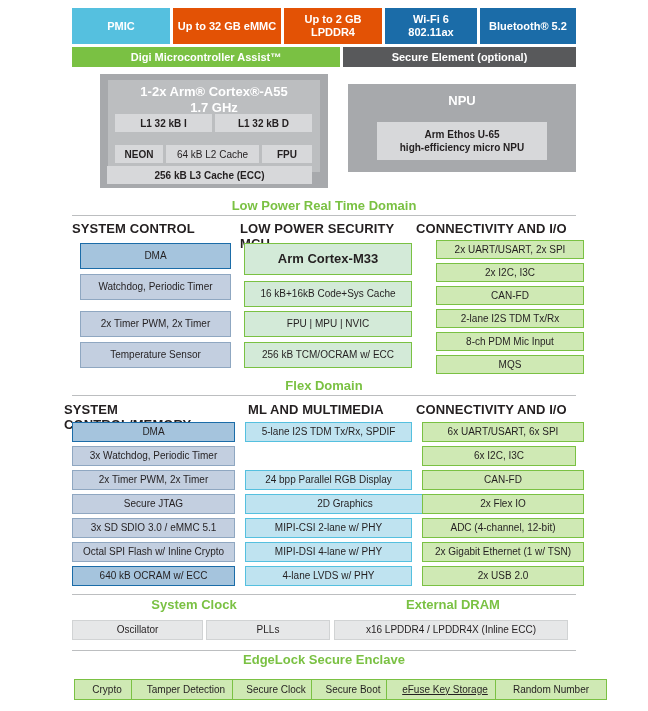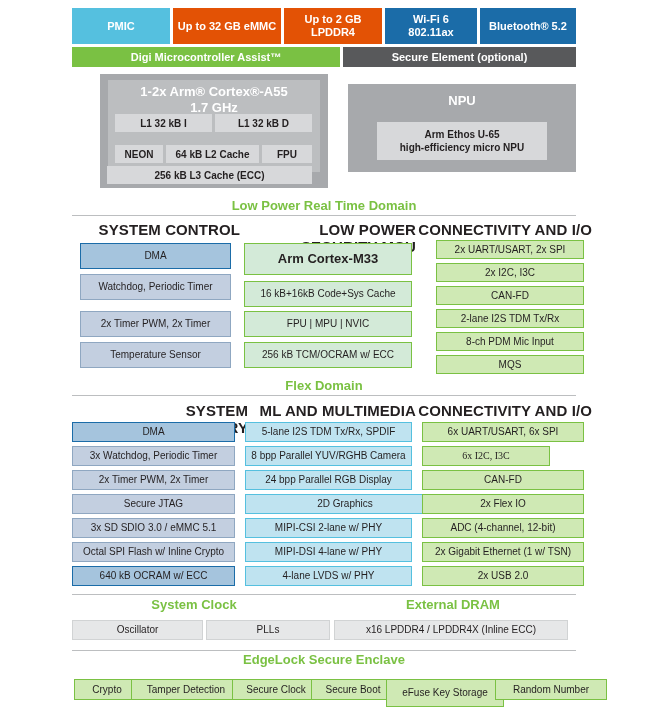--- a/index.html
+++ b/index.html
@@ -96,21 +96,21 @@
     position: absolute; left: 115px; top: 145px;
     width: 48px; height: 18px;
     background: #d7d8da; color: #231f20;
     font-size: 10px; font-weight: bold;
     display: flex; align-items: center; justify-content: center;
   }
   .cpu-l2 {
     position: absolute; left: 166px; top: 145px;
     width: 93px; height: 18px;
     background: #d7d8da; color: #231f20;
-    font-size: 10px; font-weight: bold;
+    font-size: 10px; font-weight: normal;
     display: flex; align-items: center; justify-content: center;
   }
   .cpu-fpu {
     position: absolute; left: 262px; top: 145px;
     width: 50px; height: 18px;
     background: #d7d8da; color: #231f20;
     font-size: 10px; font-weight: bold;
     display: flex; align-items: center; justify-content: center;
   }
   .cpu-l3 {
@@ -158,23 +158,23 @@
   .hr {
     position: absolute;
     height: 1px;
     background: #bcbec0;
   }
 
   
   .colhead {
     position: absolute;
     color: #231f20;
-    font-size: 15px;
-    font-weight: bold;
-    text-align: right;
+    font-size: 13px;
+    font-weight: bold;
+    text-align: left;
     letter-spacing: 0.1px;
   }
 
   
   .item {
     position: absolute;
     display: flex;
     align-items: center;
     justify-content: center;
     text-align: center;
@@ -337,43 +337,40 @@
   <div class="item blue-pale" style="left:72px;top:542px;width:163px;height:20px;">
       <span>Octal SPI Flash w/ Inline Crypto</span>
     </div>
   <div class="item blue-dark" style="left:72px;top:566px;width:163px;height:20px;">
       <span>640 kB OCRAM w/ ECC</span>
     </div>
 
   <div class="item cyan" style="left:245px;top:422px;width:167px;height:20px;">
       <span>5-lane I2S TDM Tx/Rx, SPDIF</span>
     </div>
-  <div class="item cyan" style="left:245px;top:446px;width:167px;height:20px;">
-      <span>8 bpp Parallel YUV/RGHB Camera</span>
-    </div>
   <div class="item cyan" style="left:245px;top:470px;width:167px;height:20px;">
       <span>24 bpp Parallel RGB Display</span>
     </div>
   <div class="item cyan" style="left:245px;top:494px;width:200px;height:20px;justify-content:center;">
       <span>2D Graphics</span>
     </div>
   <div class="item cyan" style="left:245px;top:518px;width:167px;height:20px;">
       <span>MIPI-CSI 2-lane w/ PHY</span>
     </div>
   <div class="item cyan" style="left:245px;top:542px;width:167px;height:20px;">
       <span>MIPI-DSI 4-lane w/ PHY</span>
     </div>
   <div class="item cyan" style="left:245px;top:566px;width:167px;height:20px;">
       <span>4-lane LVDS w/ PHY</span>
     </div>
 
   <div class="item green-l" style="left:422px;top:422px;width:162px;height:20px;">
       <span>6x UART/USART, 6x SPI</span>
     </div>
-  <div class="item green-l" style="left:422px;top:446px;width:128px;height:20px;font-family:Liberation Serif, serif;">
+  <div class="item green-l" style="left:422px;top:446px;width:154px;height:20px;">
       <span>6x I2C, I3C</span>
     </div>
   <div class="item green-l" style="left:422px;top:470px;width:162px;height:20px;">
       <span>CAN-FD</span>
     </div>
   <div class="item green-l" style="left:422px;top:494px;width:162px;height:20px;">
       <span>2x Flex IO</span>
     </div>
   <div class="item green-l" style="left:422px;top:518px;width:162px;height:20px;">
       <span>ADC (4-channel, 12-bit)</span>
@@ -407,20 +404,20 @@
     </div>
   <div class="item green-l" style="left:131px;top:679px;width:110px;height:21px;">
       <span>Tamper Detection</span>
     </div>
   <div class="item green-l" style="left:232px;top:679px;width:88px;height:21px;">
       <span>Secure Clock</span>
     </div>
   <div class="item green-l" style="left:311px;top:679px;width:84px;height:21px;">
       <span>Secure Boot</span>
     </div>
-  <div class="item green-l" style="left:386px;top:679px;width:118px;height:28px;">
+  <div class="item green-l" style="left:386px;top:679px;width:118px;height:21px;text-decoration:underline;">
       <span>eFuse Key Storage</span>
     </div>
   <div class="item green-l" style="left:495px;top:679px;width:112px;height:21px;">
       <span>Random Number</span>
     </div>
 
 </div>
 
 </body></html>

